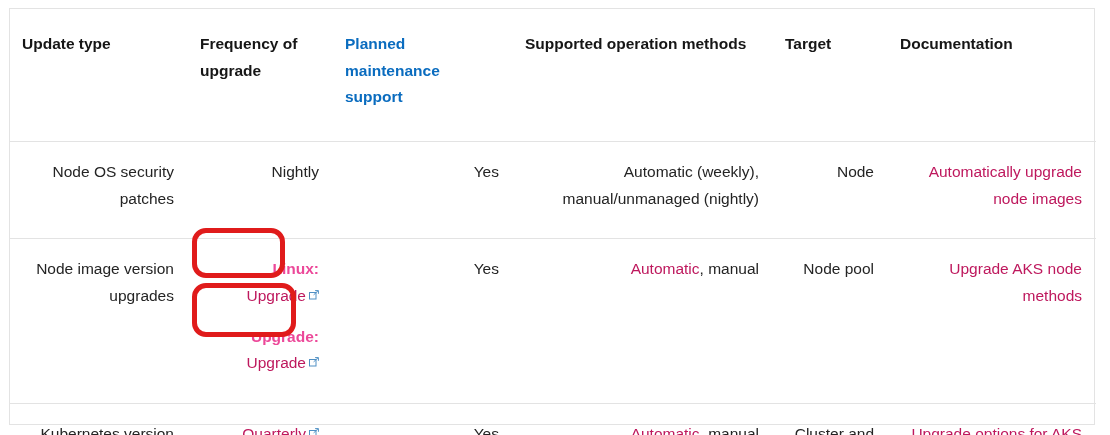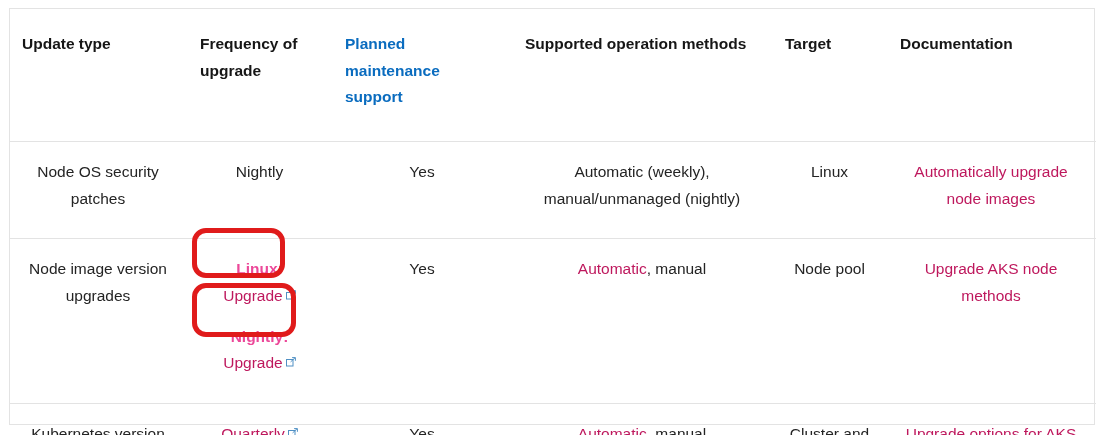--- a/index.html
+++ b/index.html
@@ -46,21 +46,21 @@
     text-align: left;
     vertical-align: top;
     font-weight: bold;
     padding: 22px 14px 30px 12px;
     border-bottom: 1px solid #e3e3e3;
     color: #161616;
     font-size: 15.5px;
   }
 
   table.doc-table td {
-    text-align: center;
+    text-align: right;
     vertical-align: top;
     padding: 17px 14px 26px 12px;
     border-bottom: 1px solid #e3e3e3;
     color: #242424;
   }
 
   table.doc-table tbody tr:last-child td {
     border-bottom: none;
   }
 
@@ -162,42 +162,42 @@
         <td>
           <span>Nightly</span>
         </td>
         <td>
           <span>Yes</span>
         </td>
         <td>
           <span>Automatic (weekly), manual/unmanaged (nightly)</span>
         </td>
         <td>
-          <span>Linux</span>
+          <span>Node</span>
         </td>
         <td>
           <a class="body-link" href="#">Automatically upgrade node images</a>
         </td>
       </tr>
 
       <tr>
         <td>
           <span>Node image version upgrades</span>
         </td>
         <td>
           <div class="freq-group">
             <span class="strong-label sub-line">Linux:</span>
             <span class="sub-line"><a class="body-link" href="#">Upgrade</a><span class="ext-icon"><svg viewBox="0 0 10 10" width="10" height="10">
                     <rect x="0.5" y="2.5" width="6.5" height="6.5" fill="none" stroke="#5090c4" stroke-width="1"></rect>
                     <path d="M4.6 4.9 L9.2 0.6" stroke="#5090c4" stroke-width="1" fill="none"></path>
                     <path d="M6.1 0.6 L9.4 0.6 L9.4 3.8" stroke="#5090c4" stroke-width="1" fill="none"></path>
                   </svg></span></span>
           </div>
           <div class="freq-group">
-            <span class="strong-label sub-line">Nightly:</span>
+            <span class="strong-label sub-line">Upgrade:</span>
             <span class="sub-line"><a class="body-link" href="#">Upgrade</a><span class="ext-icon"><svg viewBox="0 0 10 10" width="10" height="10">
                     <rect x="0.5" y="2.5" width="6.5" height="6.5" fill="none" stroke="#5090c4" stroke-width="1"></rect>
                     <path d="M4.6 4.9 L9.2 0.6" stroke="#5090c4" stroke-width="1" fill="none"></path>
                     <path d="M6.1 0.6 L9.4 0.6 L9.4 3.8" stroke="#5090c4" stroke-width="1" fill="none"></path>
                   </svg></span></span>
           </div>
         </td>
         <td>
           <span>Yes</span>
         </td>

